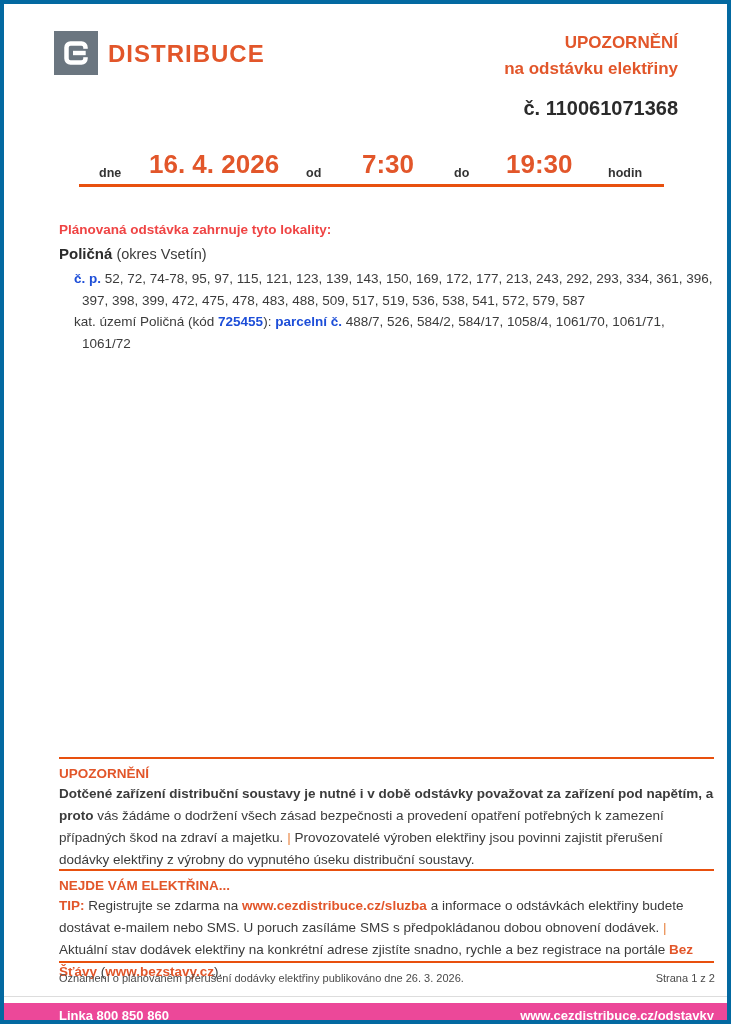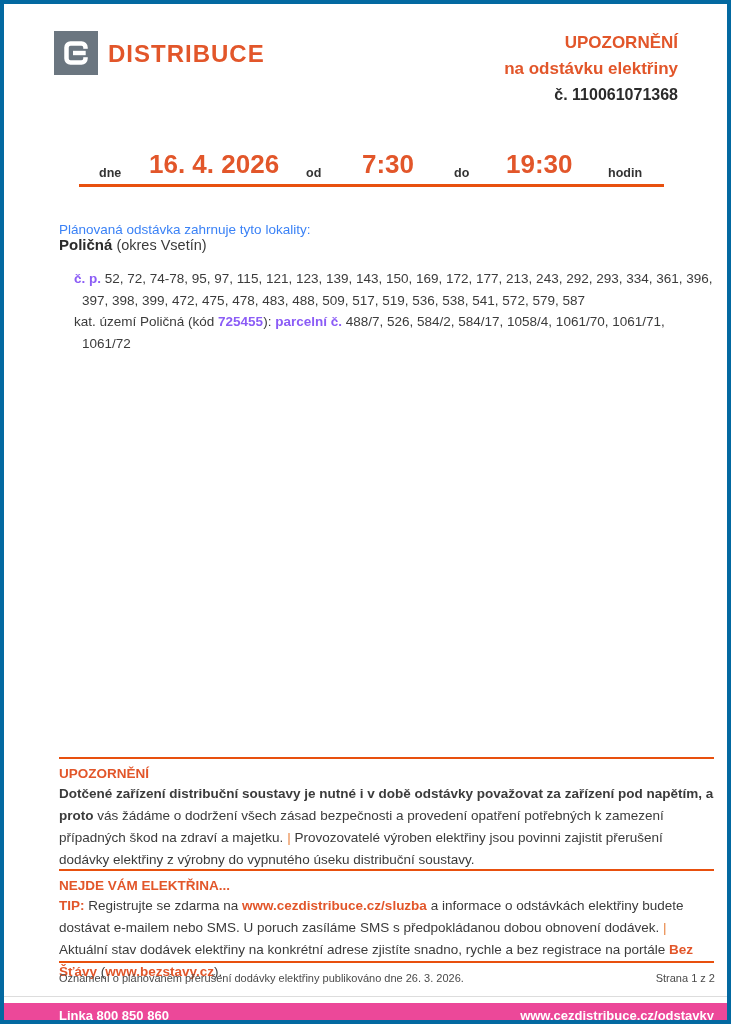--- a/index.html
+++ b/index.html
@@ -11,38 +11,38 @@
   }
   .orange { color:#e2562a; }
   .rule { position:absolute; height:2px; background:#e8500e; left:55px; width:655px; }
 
   
   .logo { position:absolute; left:50px; top:27px; width:44px; height:44px; }
   .brand { position:absolute; left:104px; top:36px; font-size:24px; font-weight:bold;
            color:#e2562a; letter-spacing:1px; }
   .notice { position:absolute; top:26px; right:49px; text-align:right; line-height:26px; }
   .notice .l1, .notice .l2 { font-size:17px; font-weight:bold; color:#e2562a; }
-  .notice .l3 { font-size:16px; font-weight:bold; color:#2b2b2b; }
+  .notice .l3 { font-size:20px; font-weight:bold; color:#2b2b2b;margin-top:13px; }
 
   
   .sched { position:absolute; left:0; top:140px; height:40px; width:731px; }
   .sched span { position:absolute; bottom:4px; white-space:nowrap; }
   .sched .lbl { font-size:12.5px; font-weight:bold; color:#333; }
   .sched .big { font-size:26px; font-weight:bold; color:#e2562a; }
   .s-dne{left:95px;} .s-date{left:145px;} .s-od{left:302px;} .s-from{left:358px;}
   .s-do{left:450px;} .s-to{left:502px;} .s-hodin{left:604px;margin-top:44px;}
   .sched-rule { position:absolute; top:180px; left:75px; width:585px; height:3px; background:#e8500e; }
 
   
-  .loc-heading { position:absolute; left:55px; top:218px; font-size:13.5px; font-weight:normal; color:#3b82f6; }
-  .loc-place { position:absolute; left:55px; top:232px; font-size:14.5px; color:#3b3b3b; }
+  .loc-heading { position:absolute; left:55px; top:218px; font-size:13.5px; font-weight:bold; color:#ef4444; }
+  .loc-place { position:absolute; left:55px; top:241px; font-size:14.5px; color:#3b3b3b; }
   .loc-place b { font-size:15px; color:#2b2b2b; }
   .loc-details { position:absolute; left:70px; top:264px; width:642px; font-size:13.5px; line-height:21.5px; color:#3b3b3b; }
   .loc-details p { margin:0; padding-left:8px; text-indent:-8px; }
-  .loc-details b { color:#8b5cf6; }
+  .loc-details b { color:#1d4ed8; }
 
   
   .sect-heading { position:absolute; left:55px; font-size:13.5px; font-weight:bold; color:#e2562a; }
   .sect-par { position:absolute; left:55px; width:656px; font-size:13.5px; line-height:22px; color:#3b3b3b; margin:0; }
   .pipe { color:#e8823f; }
   .link { color:#e2562a; font-weight:bold; text-decoration:none; }
 
   
   .foot-note { position:absolute; left:55px; top:968px; width:656px; font-size:11px; color:#4a4a4a; }
   .foot-note .pageno { float:right; }

